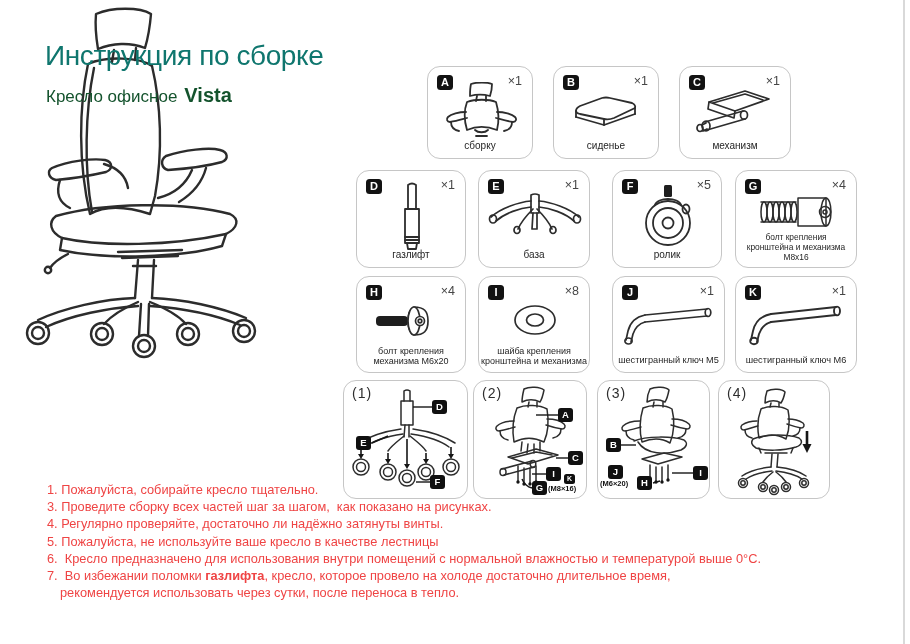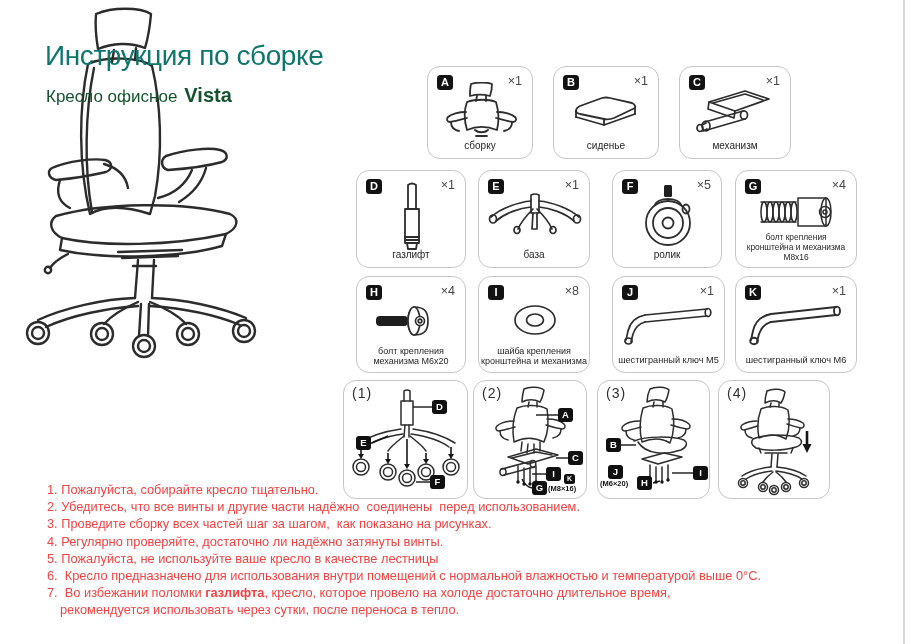--- a/index.html
+++ b/index.html
@@ -427,21 +427,20 @@
       <g>
         <line x1="88" y1="50" x2="88" y2="64" stroke="#161616" stroke-width="2.6"></line>
         <path d="M83.5,63 L92.5,63 L88,72 Z" fill="#161616"></path>
       </g>
     </svg>
   </div>
 
   
   <div class="instructions">
     <div class="iline">1. Пожалуйста, собирайте кресло тщательно.</div>
-    <div class="iline">2. Убедитесь, что все винты и другие части надёжно  соединены  перед использованием.</div>
     <div class="iline">3. Проведите сборку всех частей шаг за шагом,  как показано на рисунках.</div>
     <div class="iline">4. Регулярно проверяйте, достаточно ли надёжно затянуты винты.</div>
     <div class="iline">5. Пожалуйста, не используйте ваше кресло в качестве лестницы</div>
     <div class="iline">6.  Кресло предназначено для использования внутри помещений с нормальной влажностью и температурой выше 0°C.</div>
     <div class="iline"><span>7.  Во избежании поломки </span><b>газлифта</b><span>, кресло, которое провело на холоде достаточно длительное время,</span></div>
     <div class="iline i7b">рекомендуется использовать через сутки, после переноса в тепло.</div>
   </div>
 </div>
 
 </body></html>

